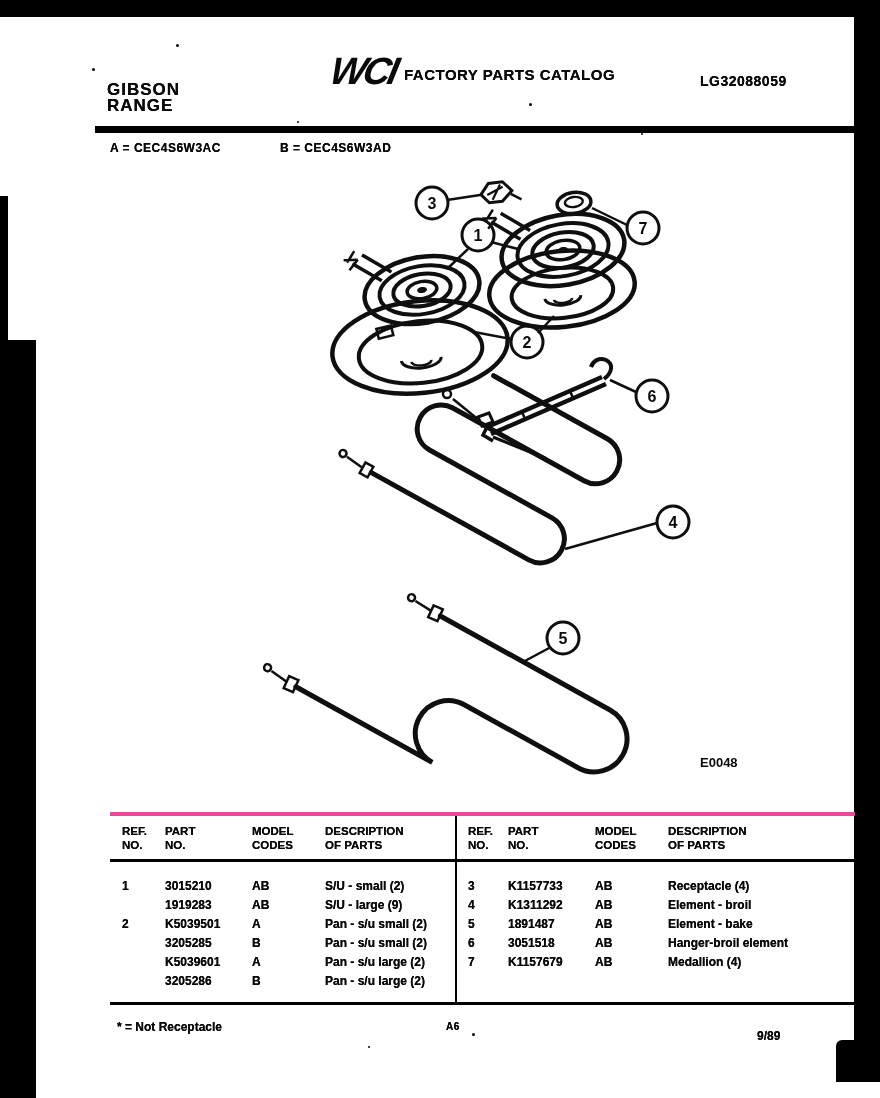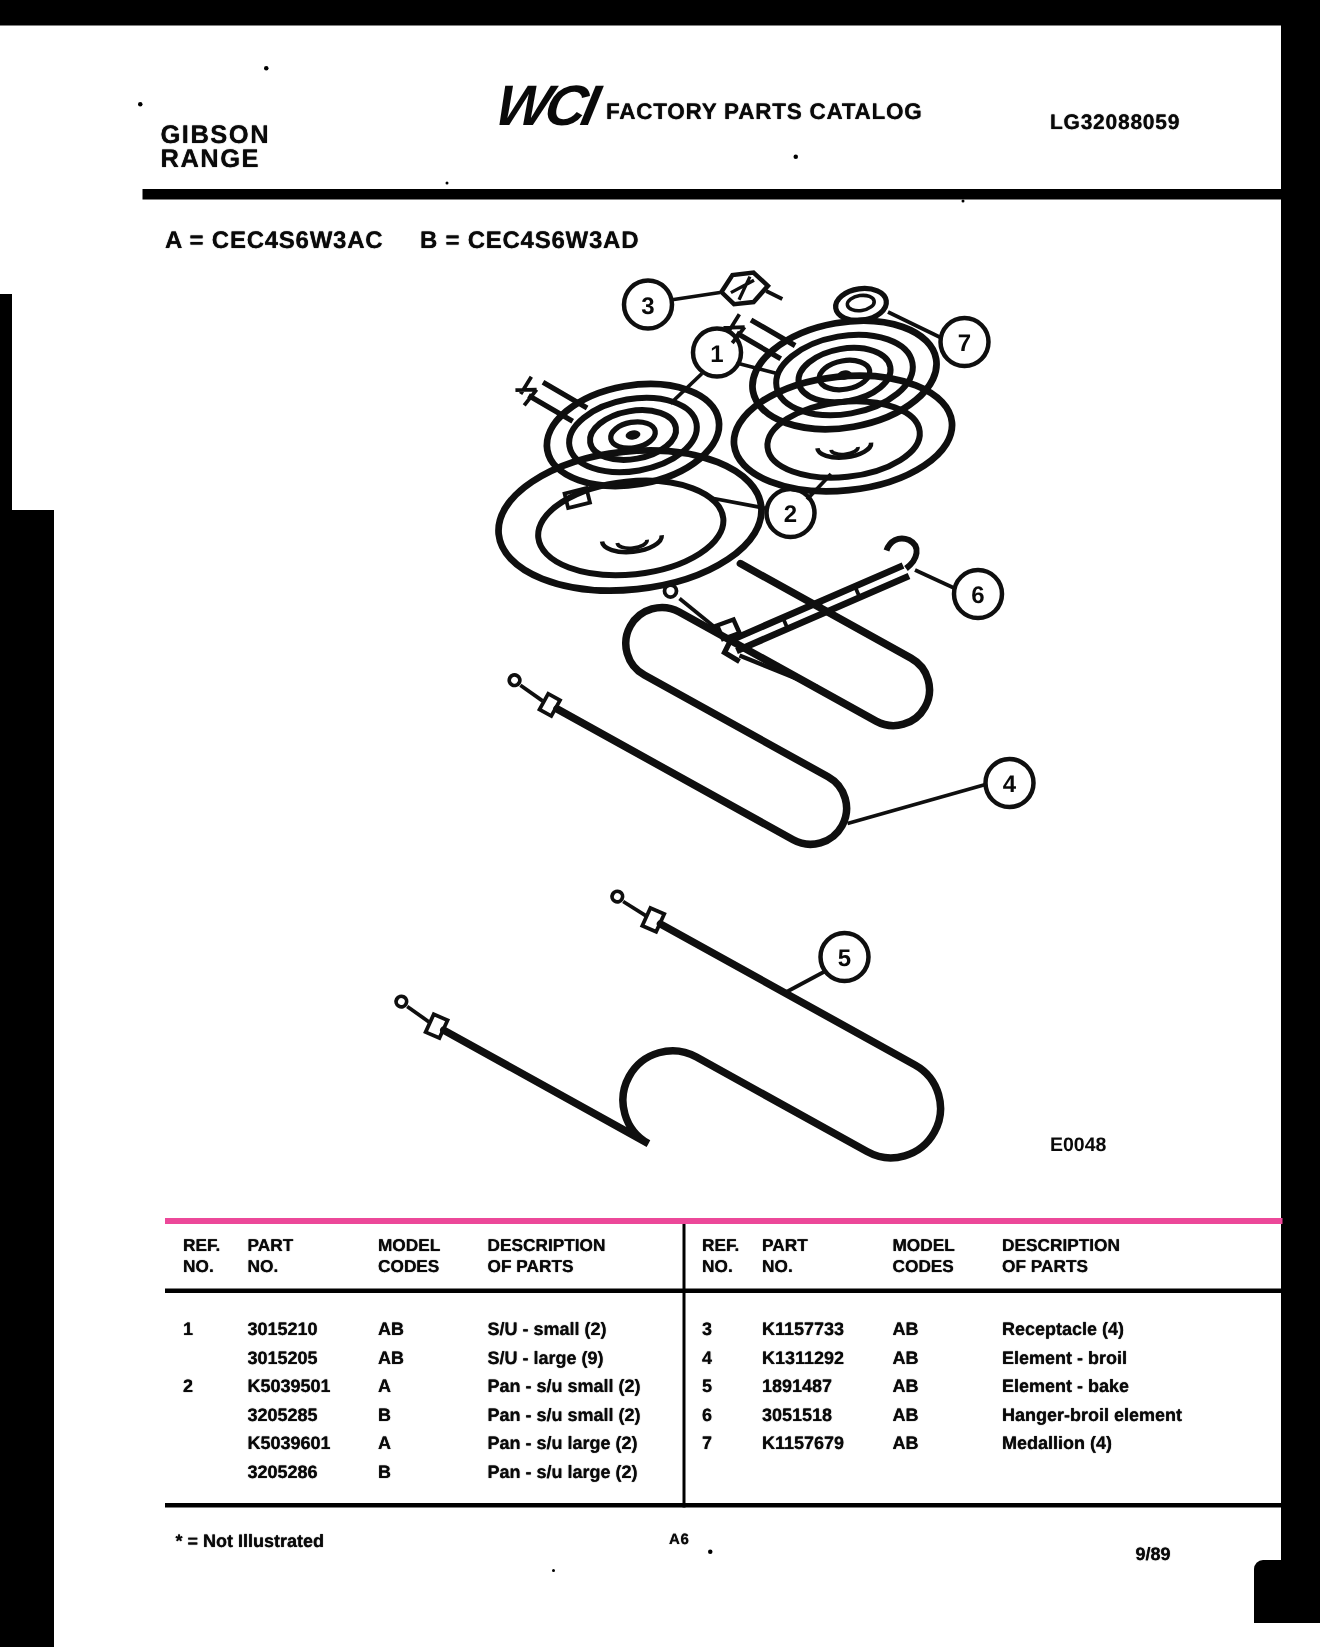--- a/index.html
+++ b/index.html
@@ -13,21 +13,21 @@
   .bar{position:absolute;background:#000;}
   .dot{position:absolute;background:#000;border-radius:50%;}
   .btxt{font-weight:bold;text-shadow:0 0 0.6px #000;}
   
   .brand{left:107px;top:62px;font-size:17px;line-height:16px;letter-spacing:1px;margin-top:20px;}
   .wci-logo{left:331px;top:52px;font-size:38px;font-style:italic;font-weight:900;
     letter-spacing:-3px;transform:skewX(-12deg);line-height:38px;}
   .cat-title{left:404px;top:66px;font-size:15px;letter-spacing:.5px;}
   .pub-code{left:700px;top:73px;font-size:14px;letter-spacing:.5px;}
   .hrule{left:95px;top:126px;width:762px;height:7px;background:#000;}
-  .models{top:152px;font-size:16px;letter-spacing:.5px;text-align:right;}
+  .models{top:141px;font-size:12px;letter-spacing:.5px;text-align:right;}
   
   .ptable{left:110px;top:812px;width:745px;height:192px;border-top:4px solid #ec4899;}
   .ptable .underline{position:absolute;left:0;top:43px;width:745px;height:3px;background:#000;}
   .ptable .bottomline{position:absolute;left:0;top:186px;width:745px;height:3px;background:#000;}
   .ptable .vdiv{position:absolute;left:345px;top:0;width:2px;height:189px;background:#000;}
   .hdr-cell{position:absolute;top:8px;font-size:11.5px;line-height:14px;font-weight:bold;
     text-shadow:0 0 .6px #000;white-space:pre;}
   .rows{position:absolute;top:63px;}
   .row{display:grid;height:19px;font-size:12px;font-weight:bold;text-shadow:0 0 .6px #000;
     white-space:nowrap;}
@@ -205,21 +205,21 @@
 
   <div class="rows rows-left" style="left:12px;">
     <div class="row">
       <span>1</span>
       <span>3015210</span>
       <span>AB</span>
       <span>S/U - small (2)</span>
     </div>
     <div class="row">
       <span></span>
-      <span>3015205</span>
+      <span>1919283</span>
       <span>AB</span>
       <span>S/U - large (9)</span>
     </div>
     <div class="row">
       <span>2</span>
       <span>K5039501</span>
       <span>A</span>
       <span>Pan - s/u small (2)</span>
     </div>
     <div class="row">
@@ -269,15 +269,15 @@
     </div>
     <div class="row">
       <span>7</span>
       <span>K1157679</span>
       <span>AB</span>
       <span>Medallion (4)</span>
     </div>
   </div>
 </div>
 
-<div class="abs foot-note btxt">* = Not Illustrated</div>
+<div class="abs foot-note btxt">* = Not Receptacle</div>
 <div class="abs foot-page btxt">A6</div>
 <div class="abs foot-date btxt">9/89</div>
 
 </body></html>

